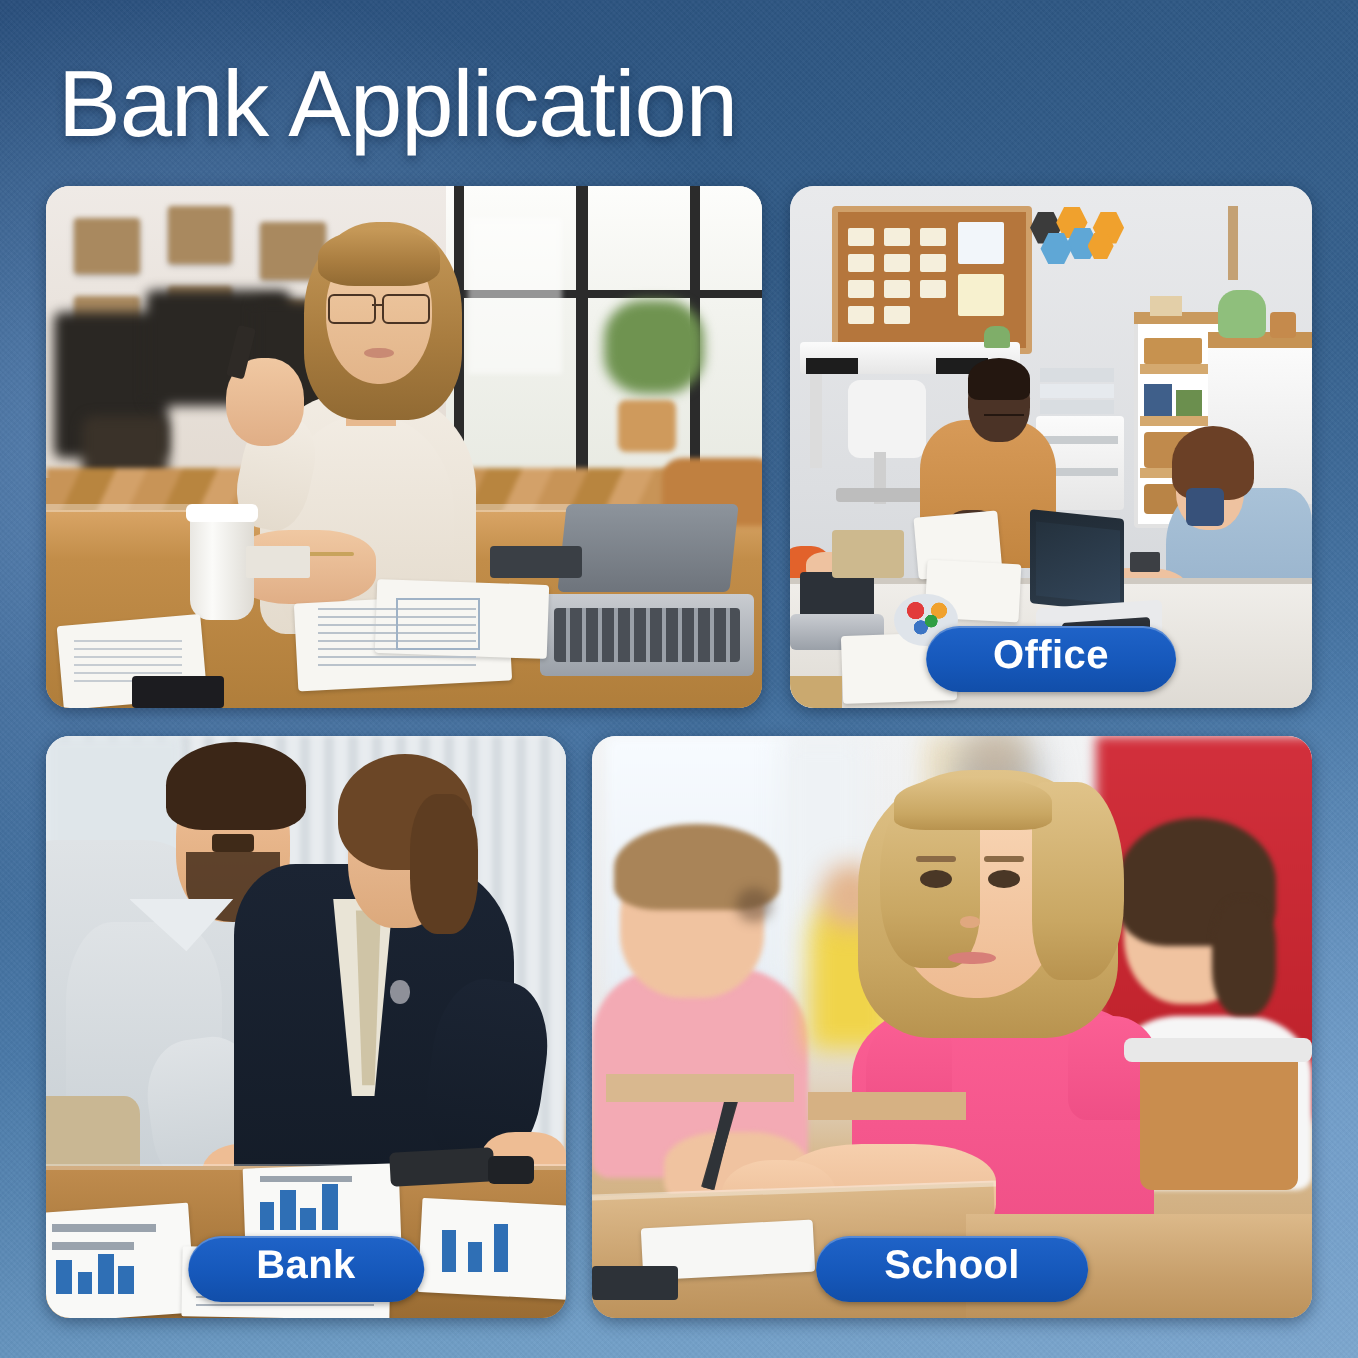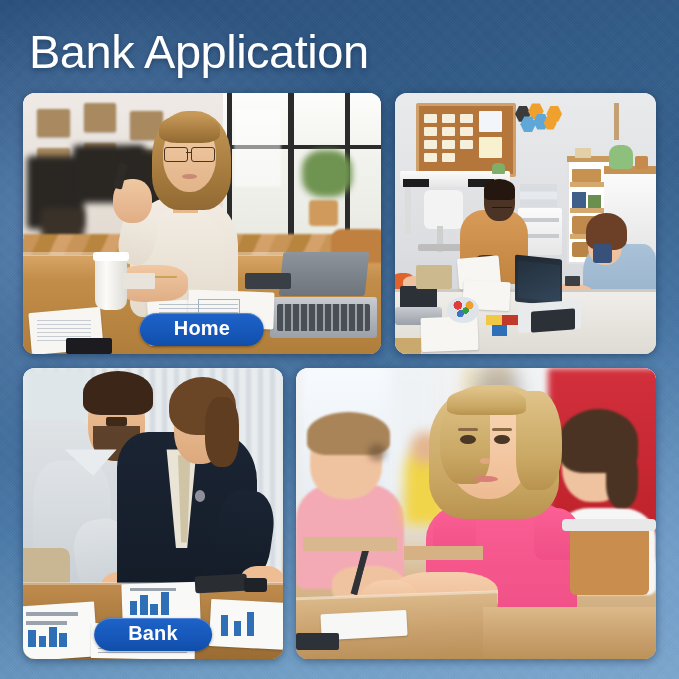--- a/index.html
+++ b/index.html
@@ -196,21 +196,20 @@
 
       <div class="sh paper" style="left:35%;top:79%;width:30%;height:17%;transform:rotate(-3deg);"></div>
       <div class="sh paper" style="left:46%;top:76%;width:24%;height:14%;transform:rotate(2deg);"></div>
       <div class="sh paper" style="left:2%;top:83%;width:20%;height:16%;transform:rotate(-5deg);"></div>
       <div class="sh" style="left:4%;top:86%;width:15%;height:9%;background:repeating-linear-gradient(0deg,#c6ccd2 0 1px,transparent 1px 4px);"></div>
       <div class="sh" style="left:38%;top:81%;width:22%;height:11%;background:repeating-linear-gradient(0deg,#b9c2cb 0 1px,transparent 1px 4px);"></div>
       <div class="sh" style="left:49%;top:79%;width:11%;height:9%;border:1px solid #9fb2c6;"></div>
       <div class="sh" style="left:12%;top:94%;width:13%;height:6%;background:#1c1c20;border-radius:2px;"></div>
       <div class="sh" style="left:28%;top:69%;width:9%;height:6%;background:#e8e4dc;border-radius:1px;"></div>
     </div>
-    <div class="lab">Home</div>
   </div>
 
   <div class="panel p-office">
     <div class="scene">
       <div class="sh off-bg"></div>
 
       <div class="sh cork" style="left:8%;top:4%;width:36%;height:26%;"></div>
       <div class="sh cork-note" style="left:11%;top:8%;width:5%;height:3.4%;"></div>
       <div class="sh cork-note" style="left:18%;top:8%;width:5%;height:3.4%;"></div>
       <div class="sh cork-note" style="left:25%;top:8%;width:5%;height:3.4%;"></div>
@@ -301,20 +300,21 @@
       <div class="sh paper" style="left:10%;top:86%;width:22%;height:13%;transform:rotate(-2deg);"></div>
       <div class="sh" style="left:8%;top:66%;width:14%;height:9%;background:#cdb98e;border-radius:2px;"></div>
       <div class="sh" style="left:20%;top:78%;width:12%;height:10%;background:#dfe4ea;border-radius:50%;"></div>
       <div class="sh" style="left:21%;top:79%;width:10%;height:8%;background:radial-gradient(circle at 30% 30%,#e23b3b 0 18%,transparent 19%),radial-gradient(circle at 60% 55%,#2f9e44 0 16%,transparent 17%),radial-gradient(circle at 75% 30%,#f0a12d 0 16%,transparent 17%),radial-gradient(circle at 40% 70%,#3b74c4 0 16%,transparent 17%);border-radius:50%;"></div>
       <div class="sh" style="left:35%;top:85%;width:6%;height:4%;background:#f2c744;"></div>
       <div class="sh" style="left:41%;top:85%;width:6%;height:4%;background:#c0392b;"></div>
       <div class="sh" style="left:37%;top:89%;width:6%;height:4%;background:#2e6fb7;"></div>
       <div class="sh" style="left:65%;top:70%;width:6%;height:4%;background:#3c3f44;border-radius:1px;"></div>
       <div class="sh" style="left:0%;top:94%;width:10%;height:6%;background:#caa96f;"></div>
     </div>
+    <div class="lab">Office</div>
   </div>
 
   <div class="panel p-bank">
     <div class="scene">
       <div class="sh bank-bg"></div>
       <div class="sh blind blur1" style="left:0;top:0;width:100%;height:74%;"></div>
       <div class="sh blur2" style="left:0;top:0;width:26%;height:30%;background:#dfe6ea;"></div>
 
       <div class="sh shirt-lt" style="left:-6%;top:18%;width:44%;height:58%;border-radius:18% 44% 6% 6%;"></div>
       <div class="sh shirt-lt" style="left:4%;top:32%;width:30%;height:46%;border-radius:30% 30% 8% 8%;"></div>
@@ -430,15 +430,16 @@
 
       <div class="sh sch-desk" style="left:-4%;top:78%;width:60%;height:24%;transform:rotate(-2deg);"></div>
       <div class="sh sch-desk" style="left:52%;top:82%;width:54%;height:20%;"></div>
       <div class="sh" style="left:-4%;top:77.5%;width:60%;height:3px;background:rgba(255,255,255,.4);transform:rotate(-2deg);"></div>
       <div class="sh" style="left:30%;top:61%;width:22%;height:5%;background:#d6b183;"></div>
       <div class="sh" style="left:2%;top:58%;width:26%;height:5%;background:#d9b88f;"></div>
 
       <div class="sh" style="left:7%;top:84%;width:24%;height:9%;background:#f7f7f5;border-radius:2px;transform:rotate(-3deg);box-shadow:0 1px 2px rgba(0,0,0,.2);"></div>
       <div class="sh" style="left:0%;top:91%;width:12%;height:6%;background:#2d3238;border-radius:2px;"></div>
     </div>
+    <div class="lab">School</div>
   </div>
 
 </div>
 
 </body></html>

